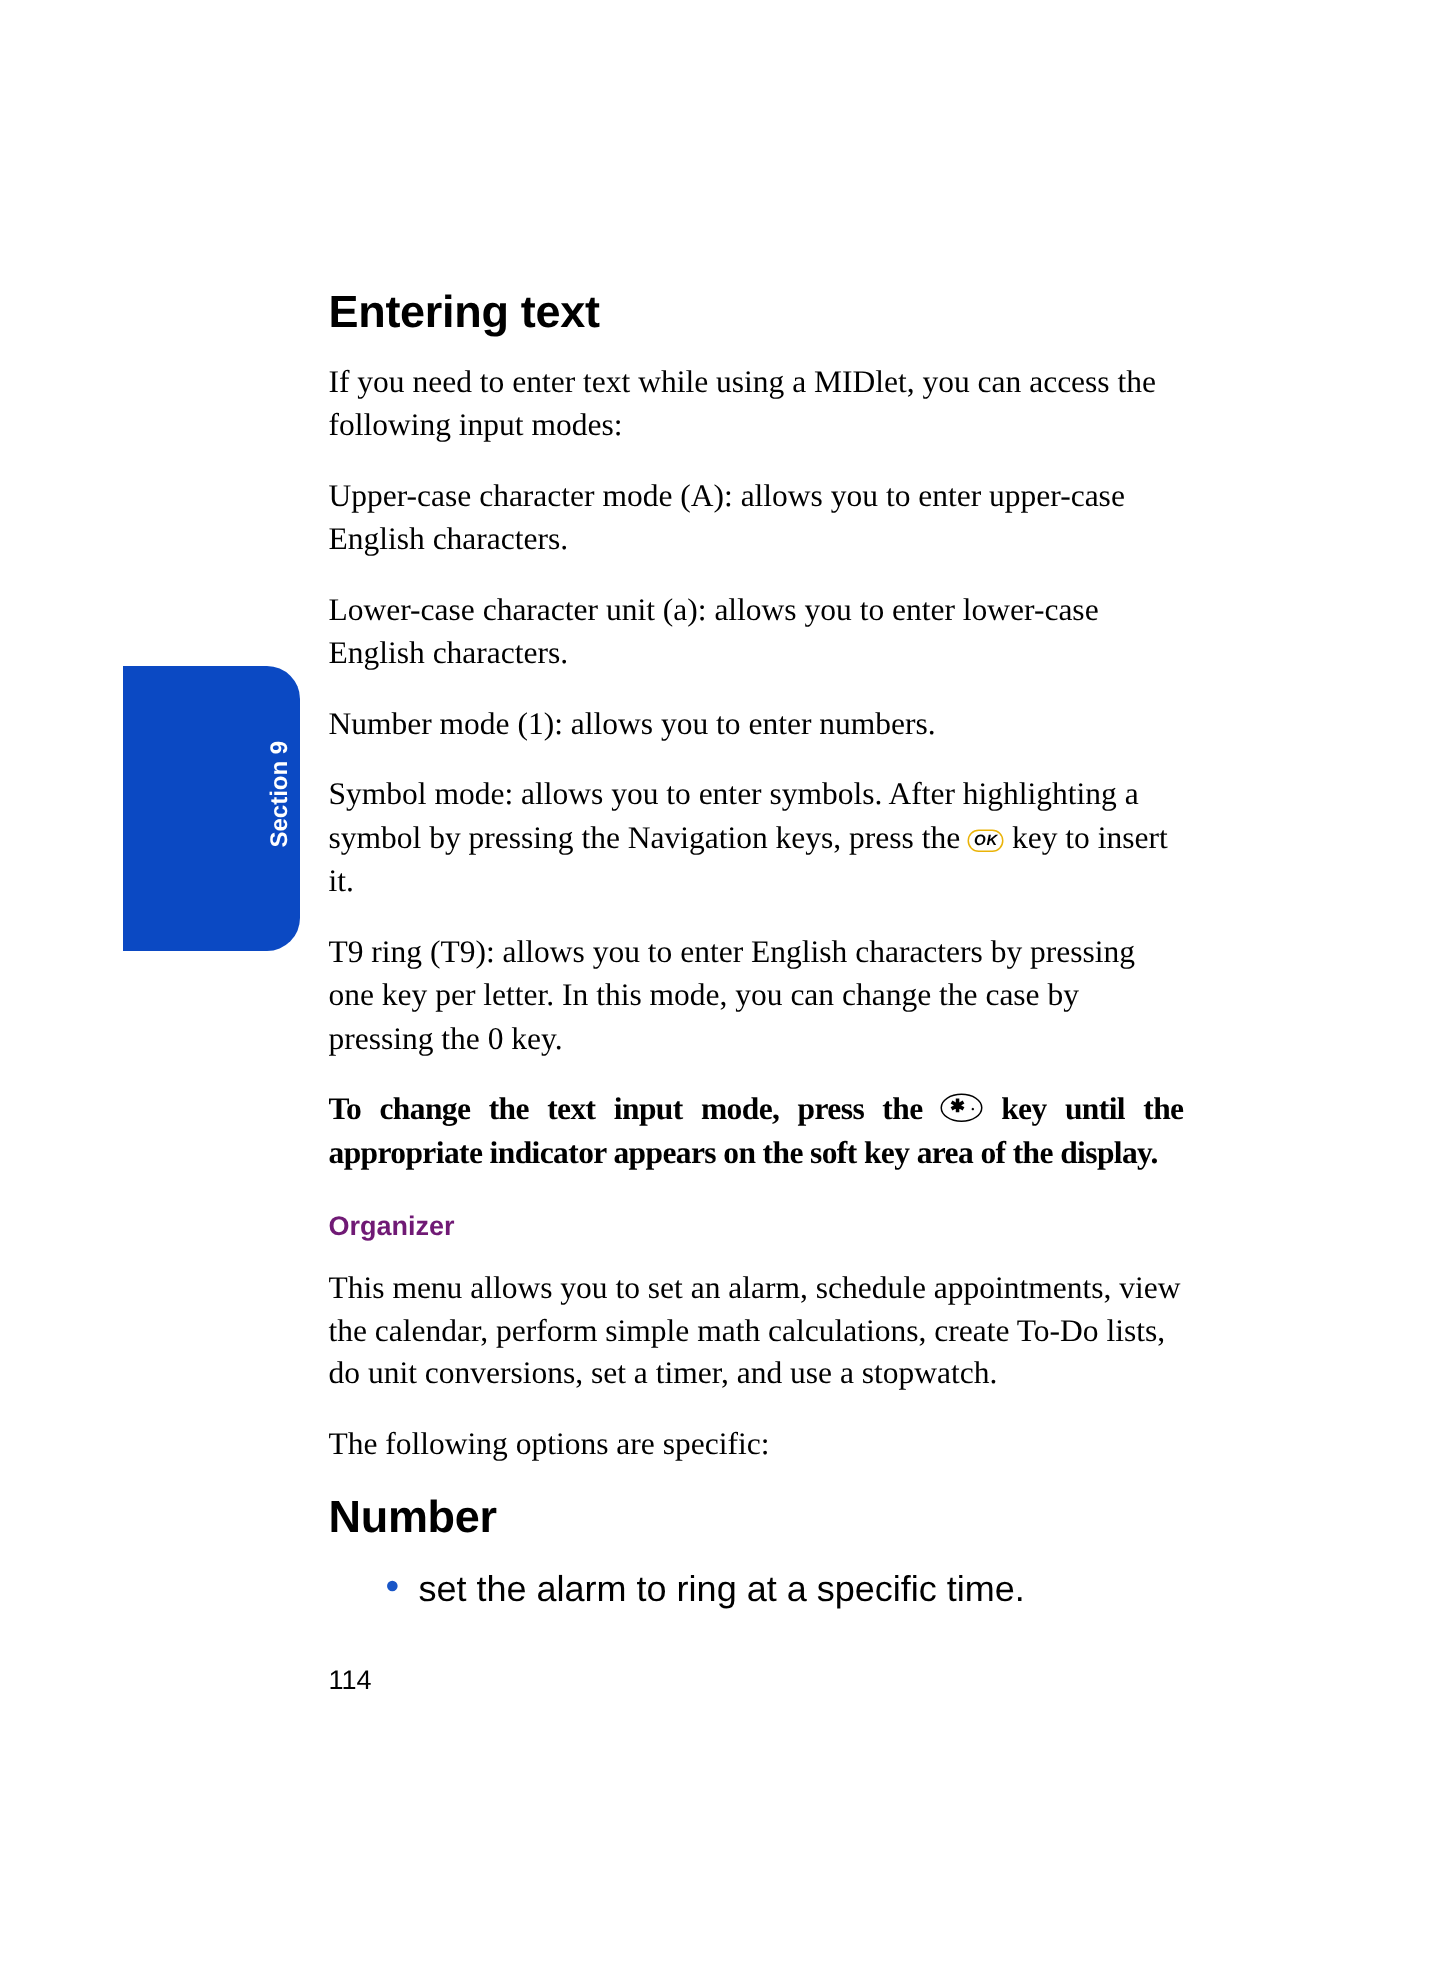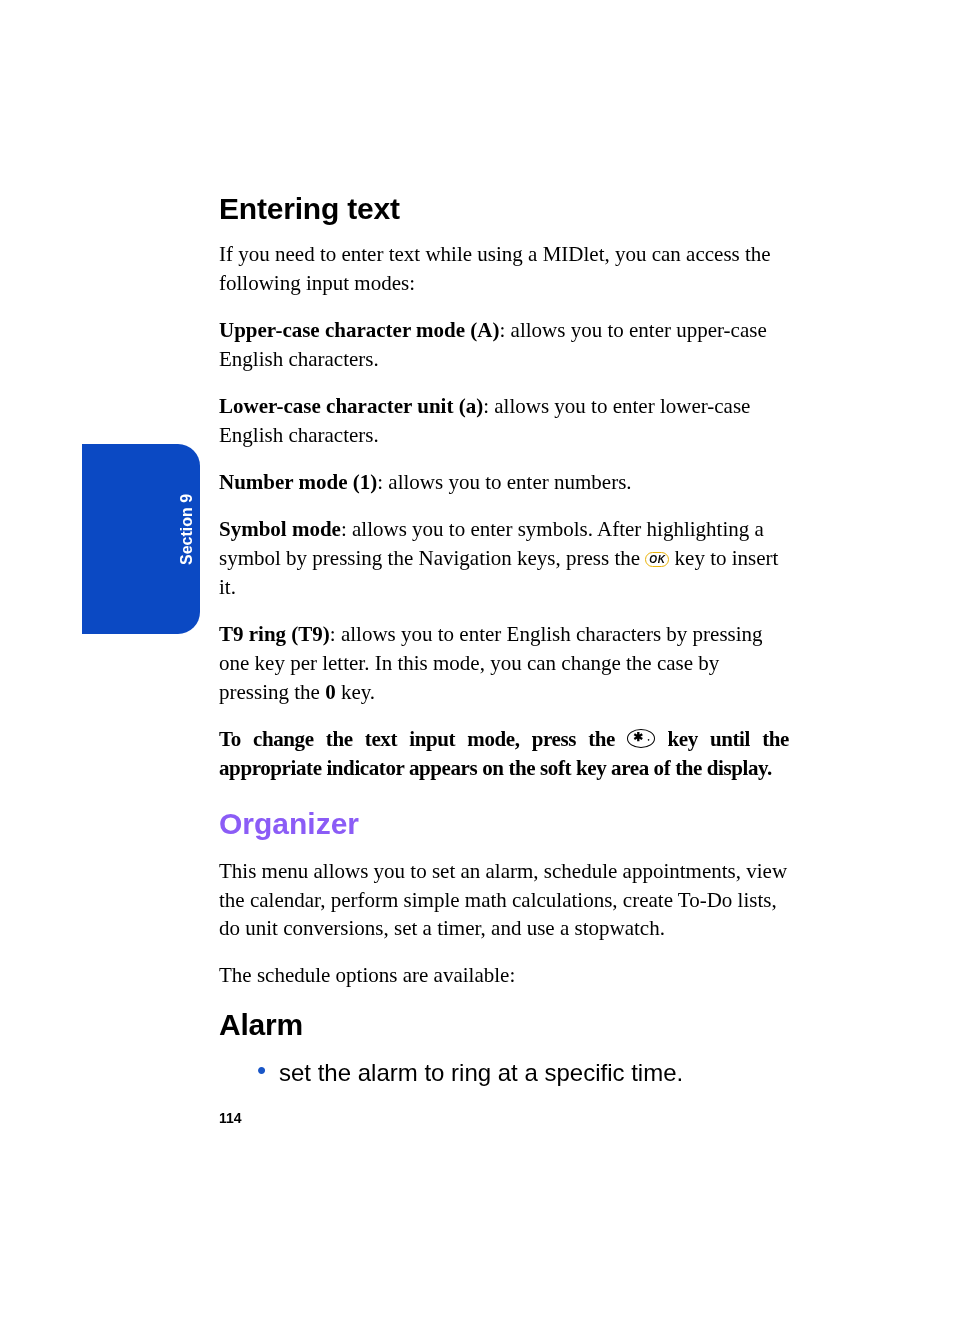--- a/index.html
+++ b/index.html
@@ -27,26 +27,26 @@
     font-weight:700;
     font-size:30px;
     margin:0 0 14px 0;
     letter-spacing:-0.2px;
   }
   p.body{
     font-size:21px;
     line-height:1.38;
     margin:0 0 18px 0;
   }
-  p.body .bold{font-weight:700;}
+  p.body .bold{font-weight:400;}
   h2.section{
     font-family:"Helvetica Neue",Arial,sans-serif;
     font-weight:700;
-    font-size:30px;
-    color:#8b5cf6;
+    font-size:18px;
+    color:#701a75;
     margin:24px 0 16px 0;
   }
   .tight{letter-spacing:-0.4px;font-weight:bold;}
   .ok-key{
     display:inline-block;
     border:1px solid #eab308;
     border-radius:9px;
     font-family:Arial,sans-serif;
     font-weight:700;
     font-size:10px;
@@ -116,22 +116,22 @@
     transform-origin:left top;
     left:178px;
     top:565px;
     white-space:nowrap;
   }
   .page-number{
     position:absolute;
     left:219px;
     top:1110px;
     font-family:"Helvetica Neue",Arial,sans-serif;
-    font-weight:700;
-    font-size:14px;
+    font-weight:400;
+    font-size:18px;
   }
 </style>
 </head>
 <body>
 
 <div class="page">
 
   <div class="tab"></div>
   <div class="tab-label">Section 9</div>
 
@@ -162,23 +162,23 @@
     </p>
 
     <p class="body tight" style="text-align:justify;">
       <span>To change the text input mode, press the </span><span class="star-key"></span><span> key until the appropriate indicator appears on the soft key area of the display.</span>
     </p>
 
     <h2 class="section">Organizer</h2>
 
     <p class="body">This menu allows you to set an alarm, schedule appointments, view the calendar, perform simple math calculations, create To-Do lists, do unit conversions, set a timer, and use a stopwatch.</p>
 
-    <p class="body">The schedule options are available:</p>
+    <p class="body">The following options are specific:</p>
 
-    <h3 class="subhead" style="margin-top:4px;">Alarm</h3>
+    <h3 class="subhead" style="margin-top:4px;">Number</h3>
 
 
     <ul class="bullets">
       <li>set the alarm to ring at a specific time.</li>
     </ul>
 
   </div>
 
   <div class="page-number">114</div>
 

